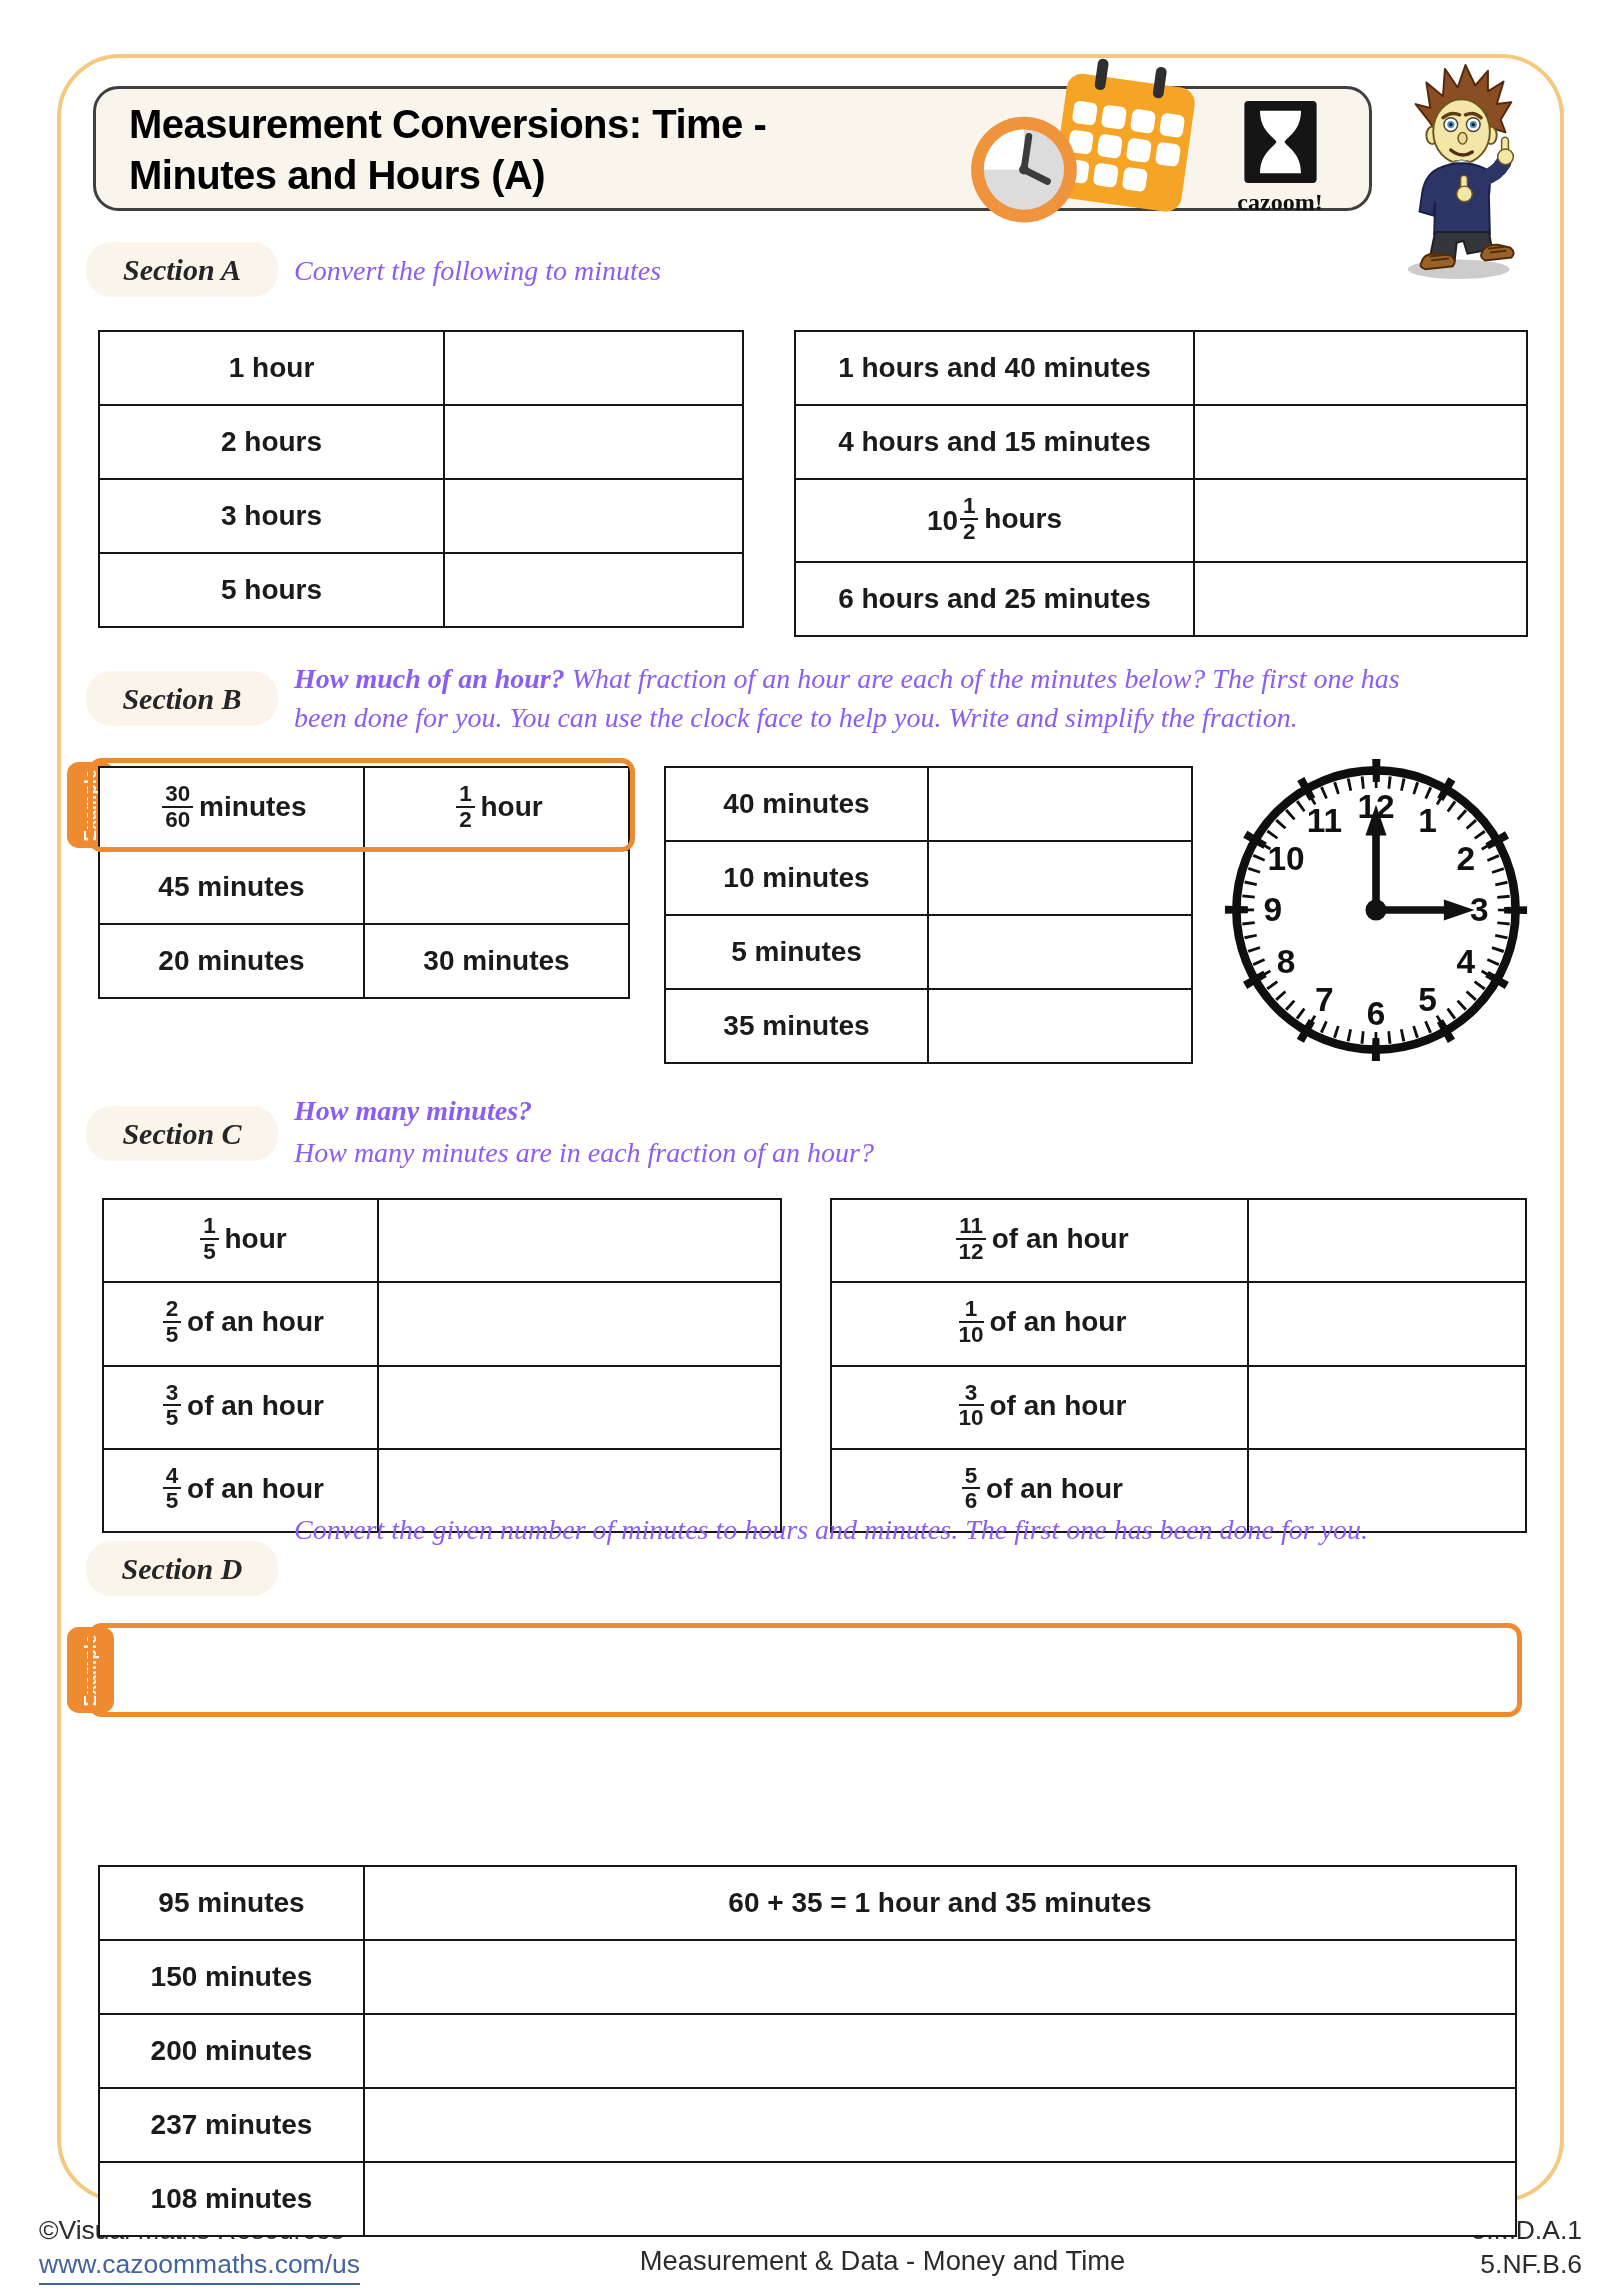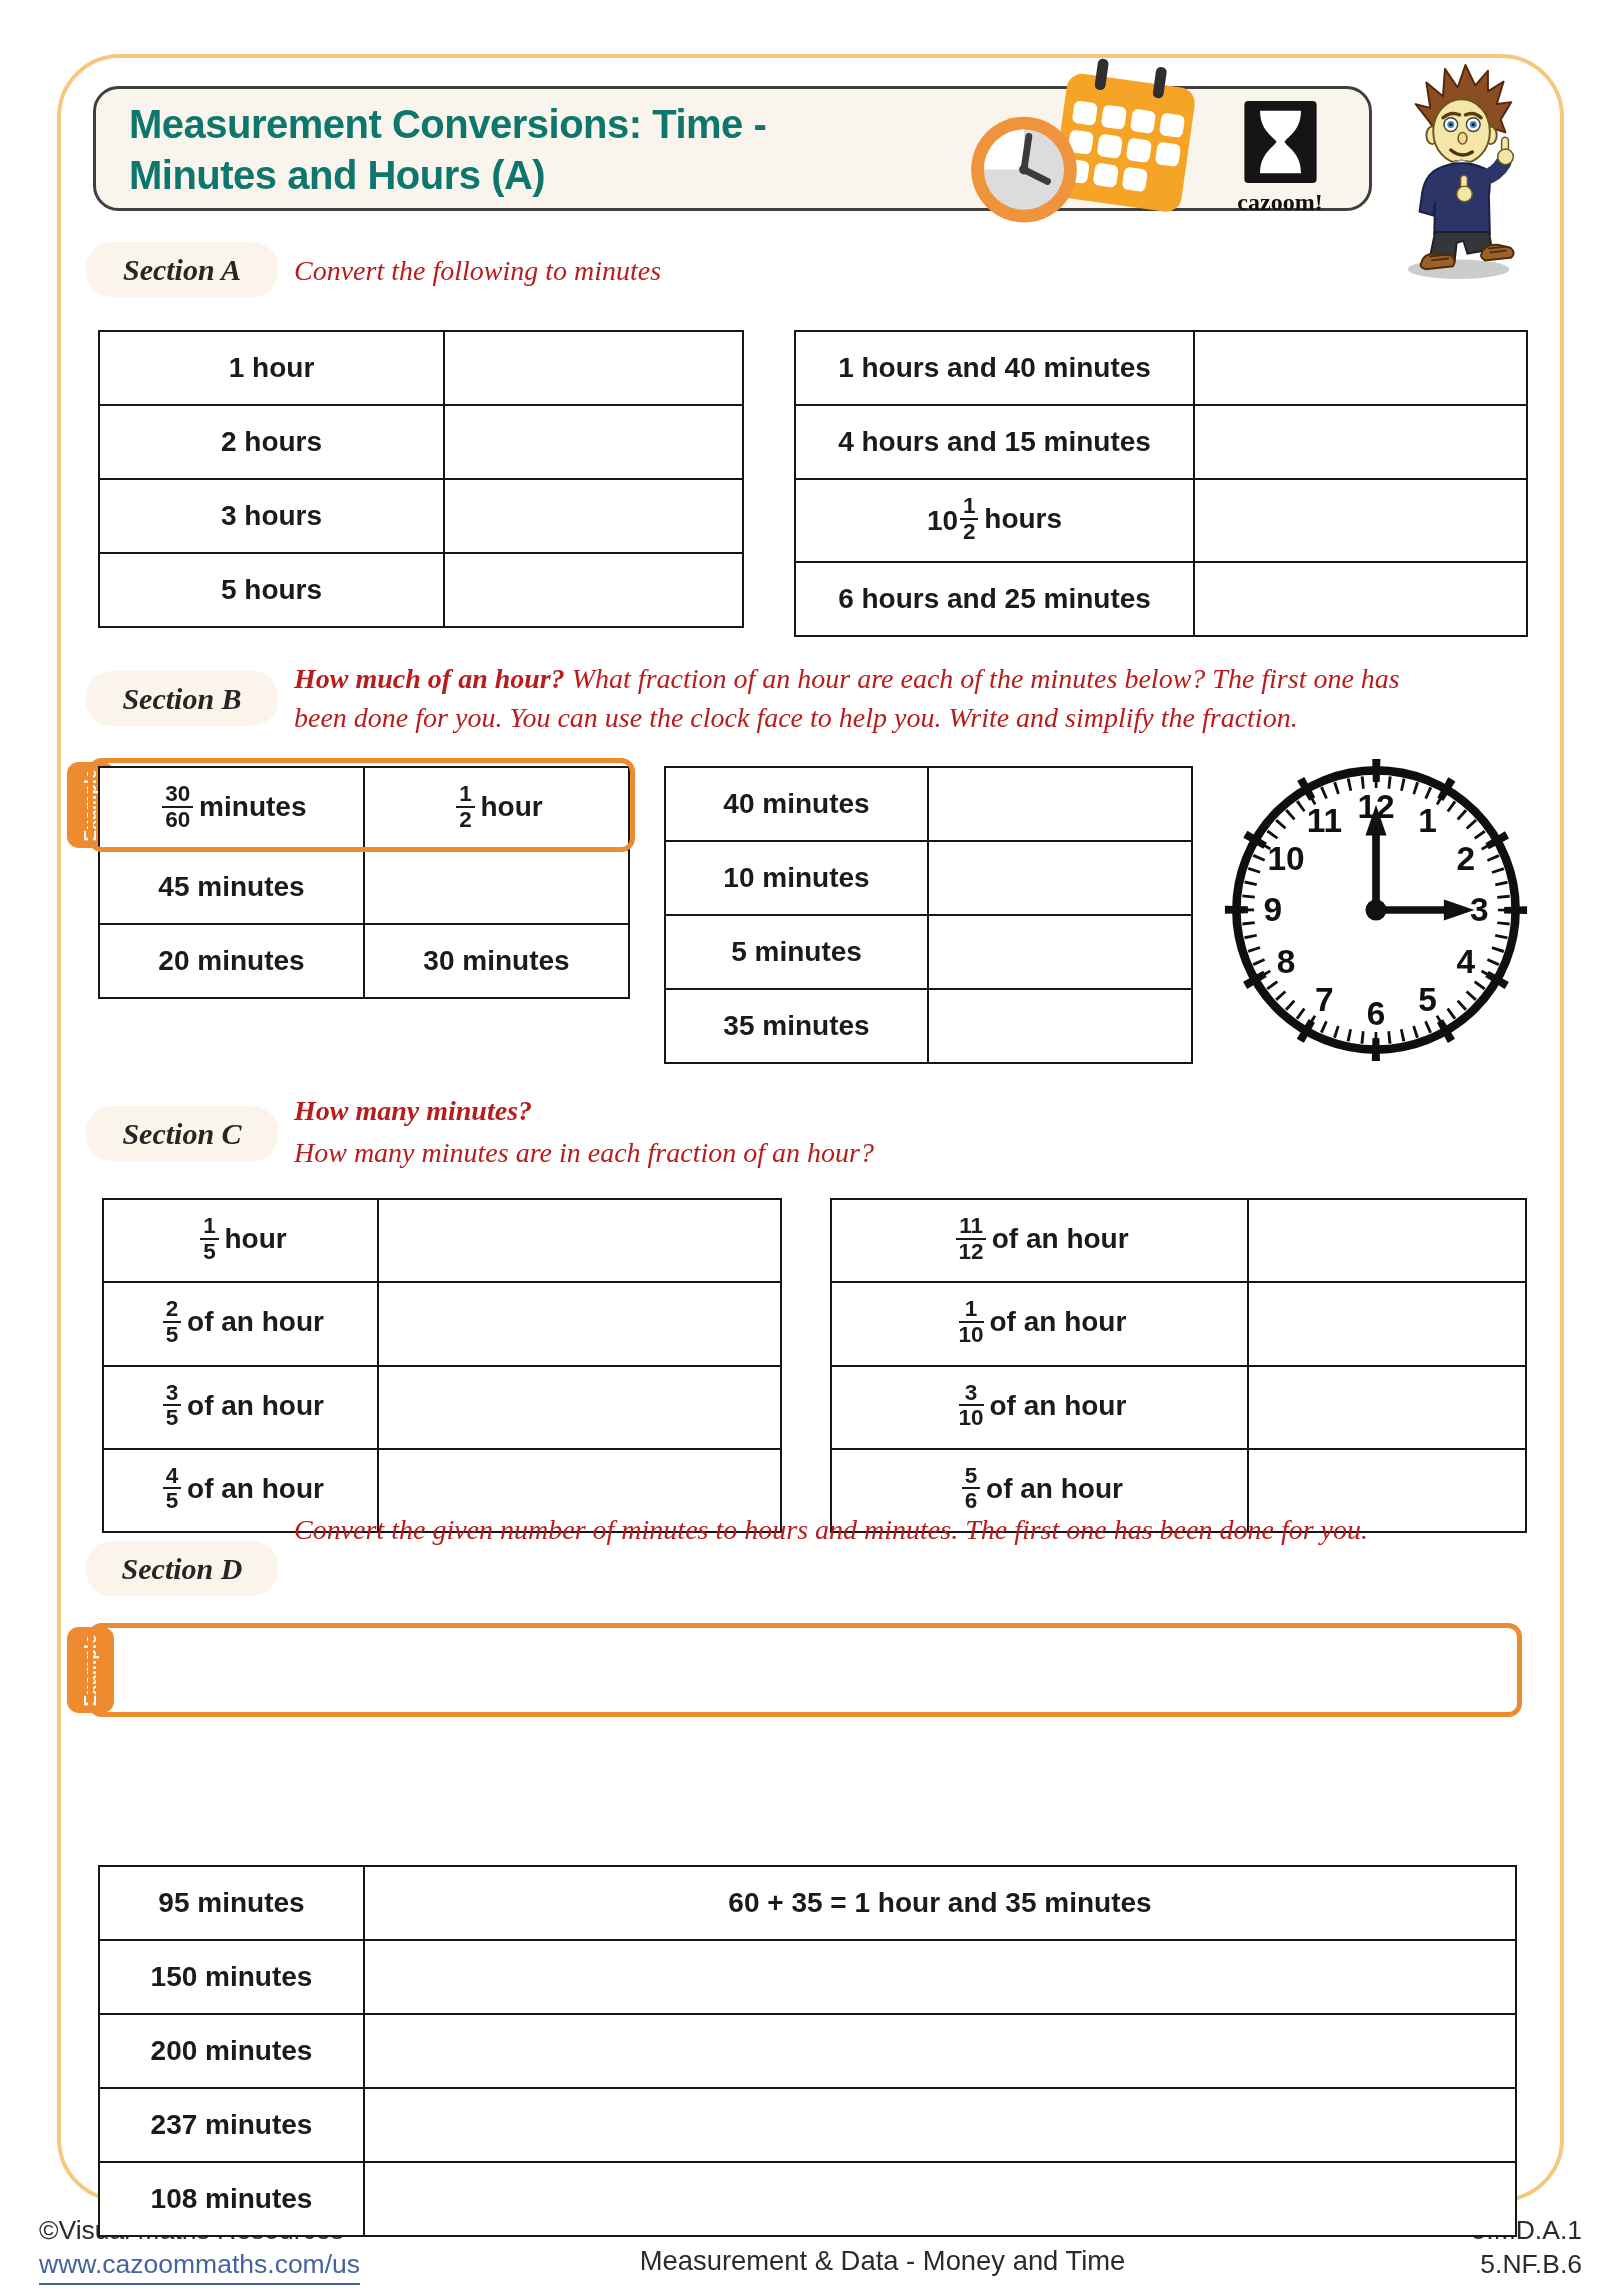--- a/index.html
+++ b/index.html
@@ -16,39 +16,39 @@
     border:4.9px solid #f5c87d; border-radius:63px; background:transparent;
   }
 
   
   .title-box {
     left:93px; top:86px; width:1279px; height:125px;
     background:#faf5ec; border:3.9px solid #3f3f3f; border-radius:25.5px;
   }
   .title-text {
     position:absolute; left:33px; top:9.8px;
-    font-size:40px; font-weight:700; line-height:1.28; color:#0f766e;
+    font-size:40px; font-weight:700; line-height:1.28; color:#000000;
     letter-spacing:-0.5px;
   }
   .cazoom-logo { position:absolute; left:1129px; top:11.8px; width:110px; text-align:center; }
   .cazoom-logo .logo-word {
     display:block; margin-top:2px;
     font-family:"Liberation Serif", serif; font-weight:700; font-size:24px; color:#111;
   }
 
   
   .sec-label {
     background:#faf4ea; border-radius:25.5px;
     display:flex; align-items:center; justify-content:center;
     font-family:"Liberation Serif", serif; font-style:italic; font-weight:700;
     font-size:30px; color:#262626;
   }
   .instr {
     font-family:"Liberation Serif", serif; font-style:italic;
-    font-size:28px; line-height:1.4; color:#b91c1c;
+    font-size:28px; line-height:1.4; color:#8b5cf6;
   }
   .instr b { font-weight:700; }
 
   
   table.wtable { border-collapse:collapse; table-layout:fixed; background:#fff; }
   table.wtable td {
     border:2.9px solid #161616; height:74px; padding:16px;
     text-align:center; vertical-align:middle;
     font-family:"Liberation Sans", sans-serif; font-weight:700; font-size:28px; color:#1b1b1b;
   }

